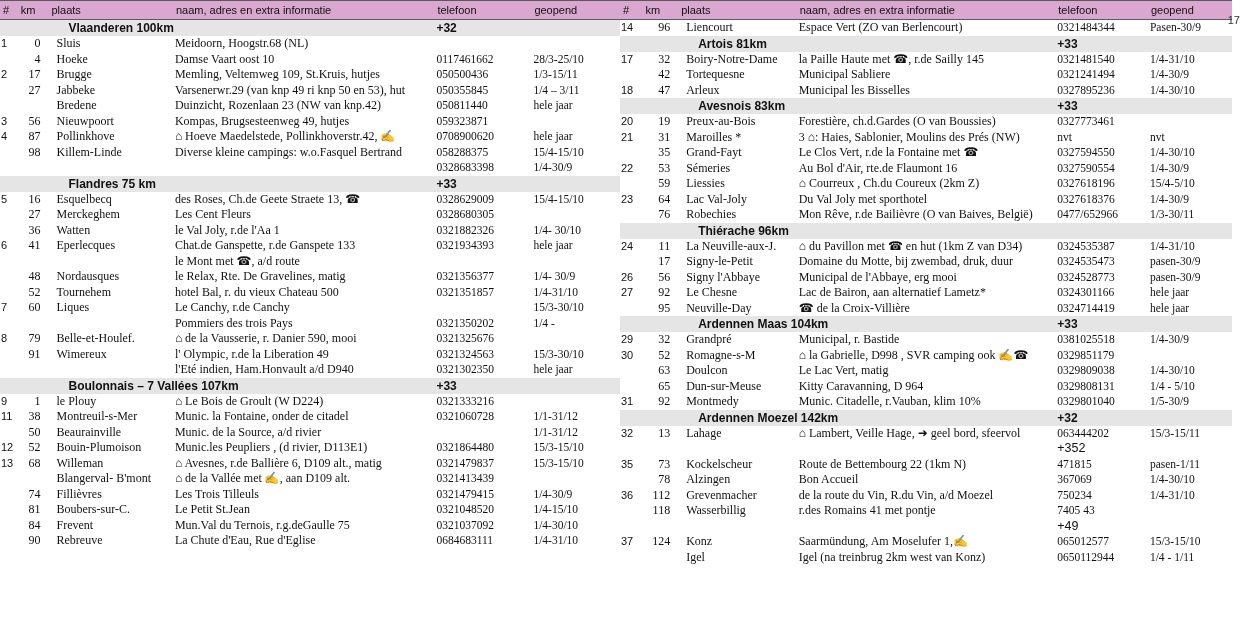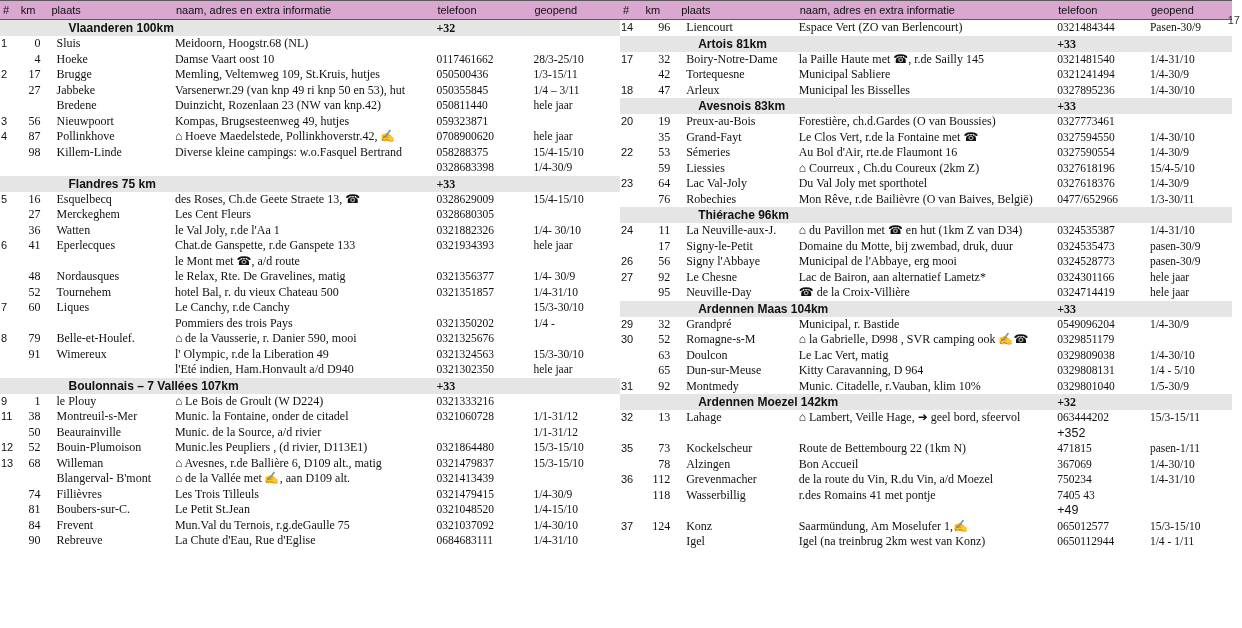--- a/index.html
+++ b/index.html
@@ -63,21 +63,21 @@
     height:16px;line-height:16px;
   }
   tr.band td.place{
     font-family:"Liberation Sans", sans-serif;
     font-weight:bold;
     font-size:12px;
     padding-left:20px;
     white-space:nowrap;
   }
   tr.band td.info{font-weight:bold;}
-  tr.band td.tel{font-family:Liberation Serif, serif;font-weight:bold;font-size:12px;}
+  tr.band td.tel{font-family:Liberation Sans, sans-serif;font-weight:bold;font-size:12px;}
 
   
   tr.code td.tel{font-family:"Liberation Sans", sans-serif;font-weight:normal;font-size:12.5px;}
 
   .ital{}
 
   .right-edge{
     position:absolute;right:2px;top:14px;
     font-family:"Liberation Sans", sans-serif;
     font-size:11px;color:#333;
@@ -456,20 +456,28 @@
           </tr>
           <tr>
             <td class="num">20</td>
             <td class="km">19</td>
             <td class="place ital">Preux-au-Bois</td>
             <td class="info">Forestière, ch.d.Gardes (O van Boussies)</td>
             <td class="tel">0327773461</td>
             <td class="open"></td>
           </tr>
           <tr>
+            <td class="num">21</td>
+            <td class="km">31</td>
+            <td class="place ital">Maroilles *</td>
+            <td class="info">3 ⌂: Haies, Sablonier, Moulins des Prés  (NW)</td>
+            <td class="tel">nvt</td>
+            <td class="open">nvt</td>
+          </tr>
+          <tr>
             <td class="num"></td>
             <td class="km">35</td>
             <td class="place">Grand-Fayt</td>
             <td class="info">Le Clos Vert, r.de la Fontaine met ☎</td>
             <td class="tel">0327594550</td>
             <td class="open">1/4-30/10</td>
           </tr>
           <tr>
             <td class="num">22</td>
             <td class="km">53</td>
@@ -556,21 +564,21 @@
             <td class="place">Ardennen Maas 104km</td>
             <td class="info"></td>
             <td class="tel">+33</td>
             <td class="open"></td>
           </tr>
           <tr>
             <td class="num">29</td>
             <td class="km">32</td>
             <td class="place">Grandpré</td>
             <td class="info">Municipal, r. Bastide</td>
-            <td class="tel">0549096204</td>
+            <td class="tel">0381025518</td>
             <td class="open">1/4-30/9</td>
           </tr>
           <tr>
             <td class="num">30</td>
             <td class="km">52</td>
             <td class="place">Romagne-s-M</td>
             <td class="info">⌂ la Gabrielle, D998 , SVR camping ook ✍☎</td>
             <td class="tel">0329851179</td>
             <td class="open"></td>
           </tr>

